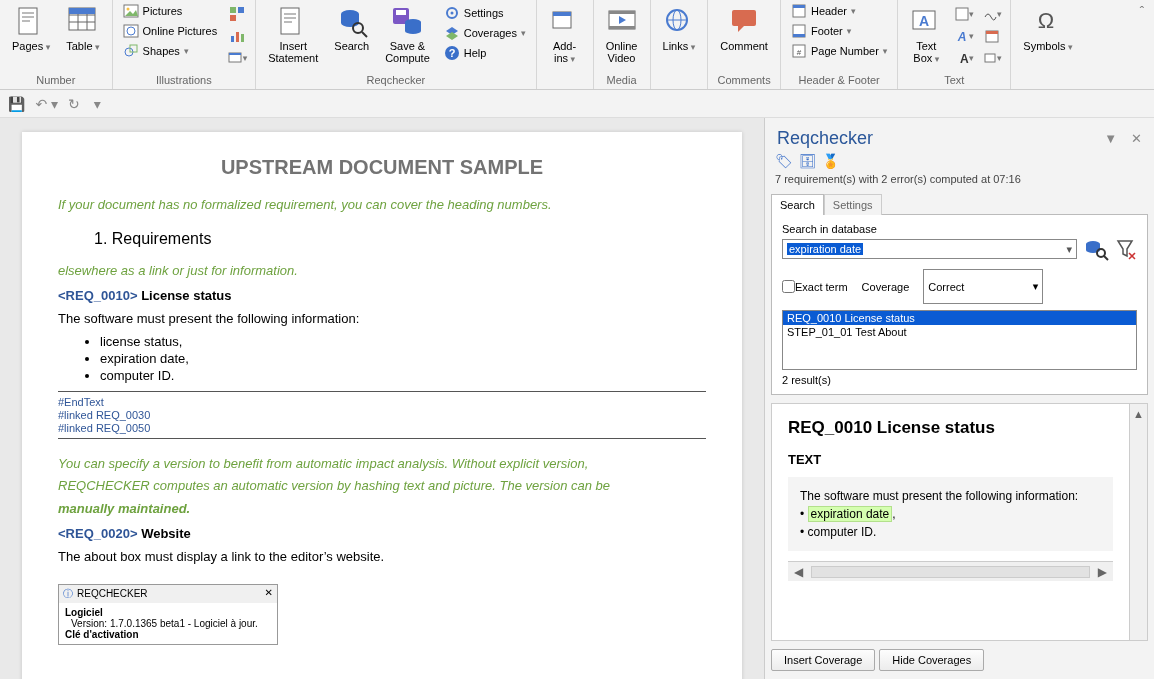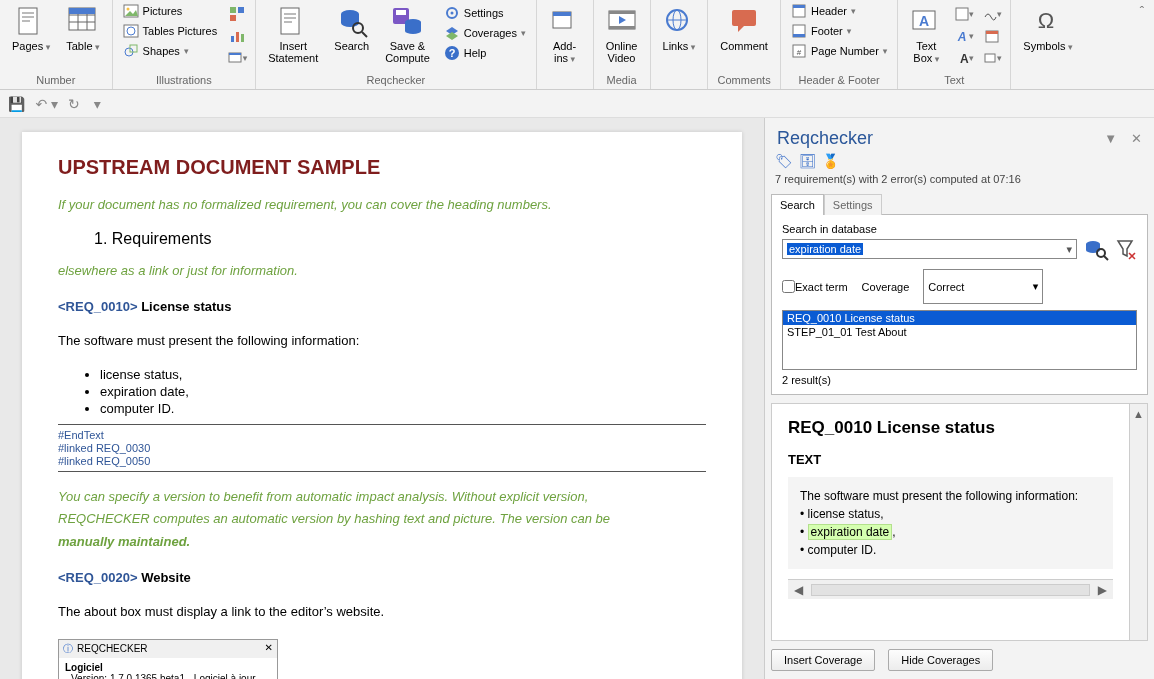--- a/index.html
+++ b/index.html
@@ -20,27 +20,27 @@
 .carets::after { content:" ▾"; font-size:9px; color:#777;}
 
 
 .qat { background:#f3f3f3; height:28px; display:flex; align-items:center; gap:10px; padding:0 8px; border-bottom:1px solid #ddd; }
 .qat .qat-btn { color:#888; cursor:pointer; font-size:14px; }
 
 
 .workspace { display:flex; height:561px; }
 .doc-area { flex:1; background:#e9e9e9; padding:14px 0 0 0; overflow:hidden; }
 .page { background:#fff; margin:0 auto; width:720px; min-height:600px; padding:24px 36px; box-shadow:0 0 4px rgba(0,0,0,.15); }
-.page h1 { font-size:20px; font-weight:700; color:#7f1d1d; margin-bottom:18px; }
+.page h1 { font-size:20px; font-weight:700; color:#737373; margin-bottom:18px;text-align:center; }
 .page .hint { color:#6ea23f; font-style:italic; font-size:13px; margin-bottom:18px; }
 .page h2 { font-size:16px; font-weight:400; margin-bottom:14px;margin-left:36px; }
 .page .greennote { color:#6ea23f; font-style:italic; font-size:13px; text-align:justify; margin-bottom:4px; line-height:1.4;}
 .reqid { color:#2f5597; font-weight:700; }
 .reqtitle { font-weight:700; }
-.bodytxt { font-size:13px; margin:19px 0; }
+.bodytxt { font-size:13px; margin:8px 0; }
 .page ul { margin:4px 0 8px 42px; font-size:13px; }
 .page ul li { margin:2px 0; }
 .hr { border:0; border-top:1px solid #555; margin:4px 0; }
 .linkline { color:#2f5597; font-size:11px; margin:1px 0;}
 .popup { border:1px solid #999; width:220px; margin-top:20px; font-size:10px; }
 .popup-title { background:#f0f0f0; padding:2px 4px; display:flex; justify-content:space-between; }
 .popup-body { padding:4px 6px; }
 
 
 .pane { width:390px; background:#f3f3f3; border-left:1px solid #ccc; display:flex; flex-direction:column; }
@@ -67,21 +67,21 @@
 .results .r.active { background:#0a5bd3; color:#fff;}
 .count { font-size:11px; margin-top:4px;}
 .detail { background:#fff; border:1px solid #ccc; margin:8px 6px 0 6px; flex:1; display:flex; overflow:hidden;}
 .detail-scroll { flex:1; overflow:auto; padding:14px 16px;}
 .detail h3 { font-size:17px; font-weight:700; margin-bottom:14px;}
 .detail h4 { font-size:13px; font-weight:700; margin-bottom:10px;}
 .detail-body { background:#f4f4f4; padding:10px 12px; font-size:12px; line-height:1.5;}
 .mark { background:#d5ffb0; padding:0 2px; border:1px solid #b3e08c;}
 .hscroll { display:flex; align-items:center; justify-content:space-between; background:#f0f0f0; border-top:1px solid #ccc; padding:0 6px; height:20px; font-size:12px; color:#666;}
 .hscroll .track { flex:1; height:12px; background:#e2e2e2; margin:0 8px; border:1px solid #ccc;}
-.btnrow { padding:8px 6px; display:flex; gap:13px;}
+.btnrow { padding:8px 6px; display:flex; gap:4px;}
 .winbtn { background:linear-gradient(#fdfdfd,#ececec); border:1px solid #aaa; padding:4px 12px; font-size:11px; cursor:pointer; border-radius:2px;}
 .vbar { width:18px; background:#f0f0f0; border-left:1px solid #ccc; display:flex; flex-direction:column; align-items:center; justify-content:flex-start; padding-top:4px; font-size:11px; color:#666;}
 
 
 svg { display:block; }
 .collapse-caret { margin-left:auto; padding:4px 10px; font-size:13px; color:#777; cursor:pointer;}
 </style>
 </head>
 <body>
 
@@ -130,21 +130,21 @@
             </span>
             <span>Pictures</span>
           </div>
         <div class="small-btn">
             <span class="icon">
               <svg width="16" height="16">
                 <rect x="1" y="2" width="14" height="12" fill="#fff" stroke="#777"></rect>
                 <circle cx="8" cy="8" r="4" fill="none" stroke="#4a7bd0"></circle>
               </svg>
             </span>
-            <span>Tables Pictures</span>
+            <span>Online Pictures</span>
           </div>
         <div class="small-btn carets">
             <span class="icon">
               <svg width="16" height="16">
                 <circle cx="6" cy="9" r="4" fill="none" stroke="#4a7bd0"></circle>
                 <rect x="7" y="2" width="7" height="7" fill="none" stroke="#7fb76a"></rect>
               </svg>
             </span>
             <span>Shapes</span>
           </div>
@@ -523,21 +523,20 @@
       </div>
       <div class="count">2 result(s)</div>
     </div>
 
     <div class="detail">
       <div class="detail-scroll">
         <h3>REQ_0010 License status</h3>
         <h4>TEXT</h4>
         <div class="detail-body">
           <div>The software must present the following information:</div>
-          <div>• <span>license status,</span></div>
           <div>• <span class="mark">expiration date</span><span>,</span></div>
           <div>• <span>computer ID.</span></div>
         </div>
         <div class="hscroll" style="margin-top:10px;">
             <span>◀</span>
             <div class="track"></div>
             <span>▶</span>
           </div>
       </div>
       <div class="vbar">

